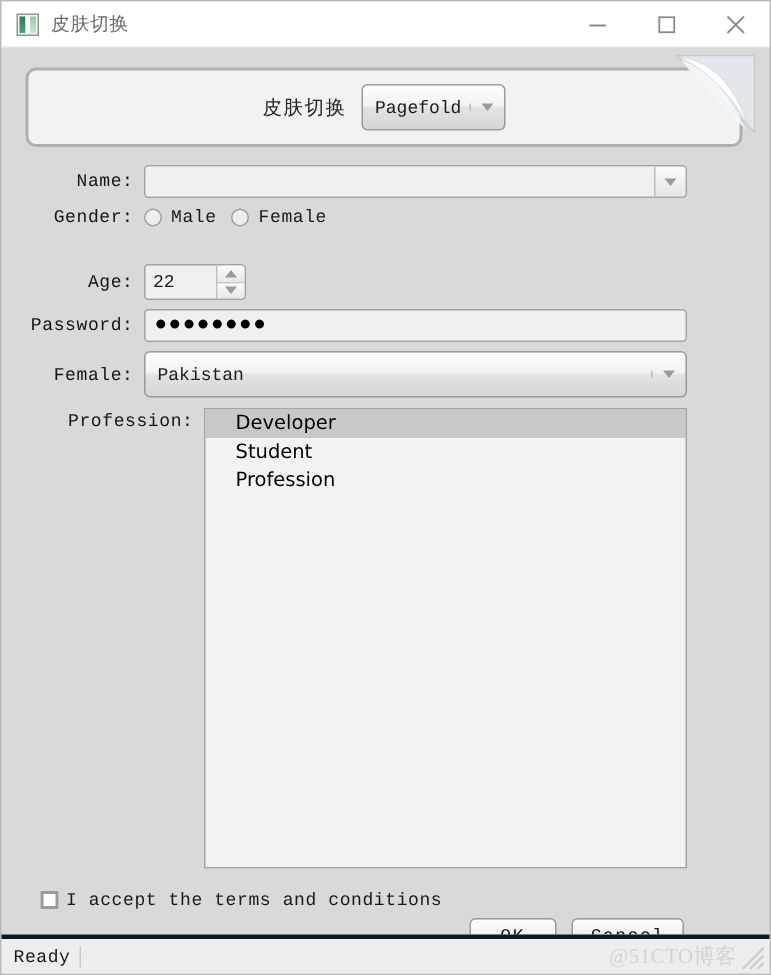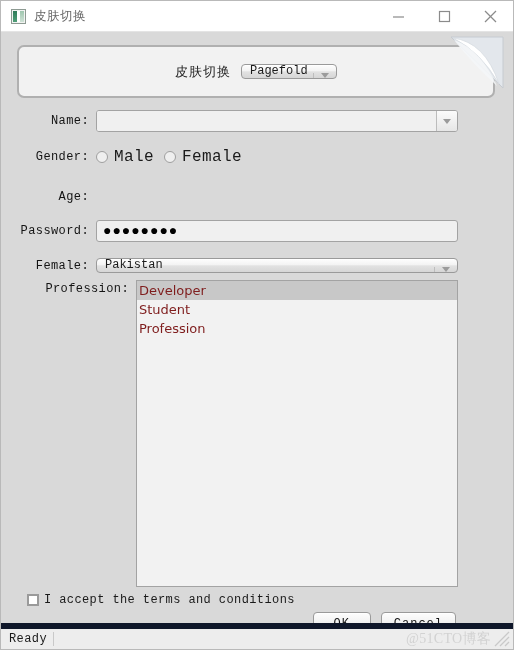--- a/index.html
+++ b/index.html
@@ -117,26 +117,26 @@
     top: -9px;
     width: 64px;
     height: 62px;
     pointer-events: none;
     overflow: visible;
   }
 
   
   .combo {
     box-sizing: border-box;
-    height: 15px;
+    height: 31px;
     border: 1px solid #9a9a9a;
     border-radius: 4px;
     background: linear-gradient(#fdfdfd 0%, #f3f3f3 45%, #e2e2e2 52%, #d6d6d6 100%);
     display: flex;
-    align-items: flex-end;
+    align-items: center;
     box-shadow: inset 0 1px 0 #ffffff;
   }
   .combo .val {
     flex: 1;
     display: flex;
     align-items: center;
     padding-left: 8px;
     font-size: 12px;
     color: #1b1b1b;
     overflow: hidden;
@@ -255,24 +255,24 @@
 
   .listbox {
     box-sizing: border-box;
     border: 1px solid #a3a3a3;
     background: #f2f2f2;
     overflow: hidden;
   }
   .listbox .item {
     font-family: "DejaVu Sans", sans-serif;
     font-size: 13px;
-    color: #7f1d1d;
+    color: #000000;
     height: 19px;
     line-height: 19px;
-    padding-left: 2px;
+    padding-left: 20px;
   }
   .listbox .item.sel { background: #c8c8c8; }
 
   .pbtn {
     box-sizing: border-box;
     height: 23px;
     min-width: 58px;
     padding: 0 12px;
     border: 1px solid #9a9a9a;
     border-radius: 4px;
@@ -282,33 +282,33 @@
     font-size: 12px;
     color: #121212;
     display: flex;
     align-items: center;
     justify-content: center;
     letter-spacing: 1px;
   }
 
   
   .form { position: absolute; left: 0; top: 78px; width: 514px; }
-  .row { display: flex; align-items: center; margin-bottom: 16px; }
+  .row { display: flex; align-items: center; margin-bottom: 6px; }
   .lbl {
     width: 88px;
     text-align: right;
     padding-right: 7px;
     font-size: 12px;
     color: #141414;
     letter-spacing: .4px;
     flex: none;
   }
   .ctl { flex: 1; margin-right: 57px; }
   .inline { display: flex; align-items: center; gap: 6px; }
-  .inline .txt { font-size: 16px; letter-spacing: .4px; }
+  .inline .txt { font-size: 12px; letter-spacing: .4px; }
 
   
   .accept-row {
     position: absolute;
     left: 26px;
     top: 561px;
     display: flex;
     align-items: center;
     gap: 5px;
   }
@@ -320,21 +320,21 @@
     display: flex;
     gap: 10px;
   }
 
   
   .statusbar {
     height: 26px;
     min-height: 26px;
     box-sizing: border-box;
     background: #ededed;
-    border-top: 6px solid #0f172a;
+    border-top: 3px solid #0f172a;
     display: flex;
     align-items: center;
     position: relative;
   }
   .status-text {
     font-size: 12px;
     color: #1a1a1a;
     padding-left: 8px;
     padding-right: 6px;
     border-right: 1px solid #c9c9c9;
@@ -426,20 +426,33 @@
         <div class="ctl inline">
           <span class="radio"></span>
           <span class="txt">Male</span>
           <span class="radio" style="margin-left:4px;"></span>
           <span class="txt">Female</span>
         </div>
       </div>
 
       <div class="row">
         <div class="lbl">Age:</div>
+        <div class="ctl">
+          <div class="spinner" style="width:68px;">
+            <span class="sval">22</span>
+            <span class="sbtns">
+              <div>
+                  <i class="tri-up"></i>
+                </div>
+              <div>
+                  <i class="tri-dn-sm"></i>
+                </div>
+            </span>
+          </div>
+        </div>
       </div>
 
       <div class="row">
         <div class="lbl">Password:</div>
         <div class="ctl">
           <div class="textfield">
             <span class="dots">●●●●●●●●</span>
           </div>
         </div>
       </div>

